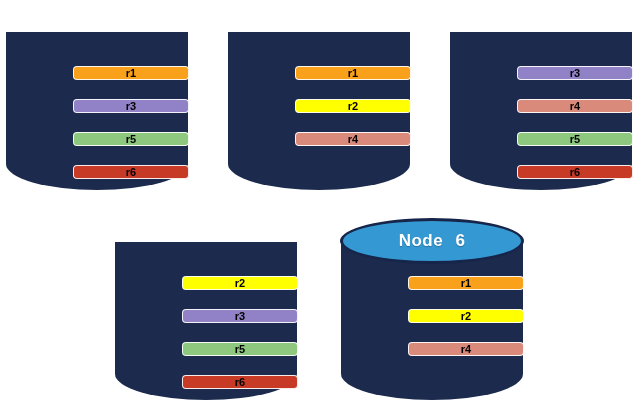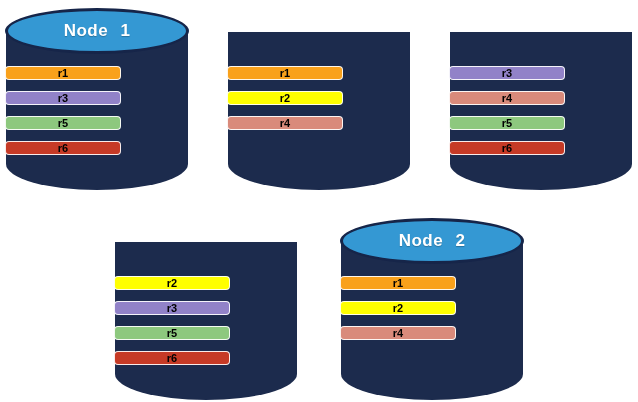--- a/index.html
+++ b/index.html
@@ -56,22 +56,22 @@
     font-size: 17px;
     letter-spacing: 0.5px;
     word-spacing: 7px;
     text-shadow: 0 1px 1px rgba(0,0,0,0.25);
   }
   .replica-list {
     position: absolute;
     top: 58px; left: 0; right: 0;
     display: flex;
     flex-direction: column;
-    align-items: flex-start;
-    gap: 11px;
+    align-items: flex-end;
+    gap: 19px;
     z-index: 3;
   }
   .bar {
     box-sizing: border-box;
     width: 116px;
     height: 14px;
     border-radius: 4px;
     border: 1px solid rgba(255,255,255,0.9);
     display: flex;
     align-items: center;
@@ -84,23 +84,20 @@
     line-height: 1;
   }
 </style>
 </head>
 <body>
 
 <div class="canvas" style="background: rgb(255, 255, 255);">
   <div class="node-row row-top">
       <div class="cylinder">
     <div class="cyl-body"></div>
-    <div class="cyl-top">
-      <span class="node-title">Node 1</span>
-    </div>
     <div class="replica-list">
           <div class="bar" style="background: rgb(249, 161, 27);">
             <span>r1</span>
           </div>
           <div class="bar" style="background: rgb(145, 130, 200);">
             <span>r3</span>
           </div>
           <div class="bar" style="background: rgb(141, 200, 126);">
             <span>r5</span>
           </div>
@@ -155,21 +152,21 @@
             <span>r5</span>
           </div>
           <div class="bar" style="background: rgb(198, 58, 38);">
             <span>r6</span>
           </div>
         </div>
   </div>
       <div class="cylinder">
     <div class="cyl-body"></div>
     <div class="cyl-top">
-      <span class="node-title">Node 2</span>
+      <span class="node-title">Node 6</span>
     </div>
     <div class="replica-list">
           <div class="bar" style="background: rgb(249, 161, 27);">
             <span>r1</span>
           </div>
           <div class="bar" style="background: rgb(255, 255, 0);">
             <span>r2</span>
           </div>
           <div class="bar" style="background: rgb(217, 138, 123);">
             <span>r4</span>

